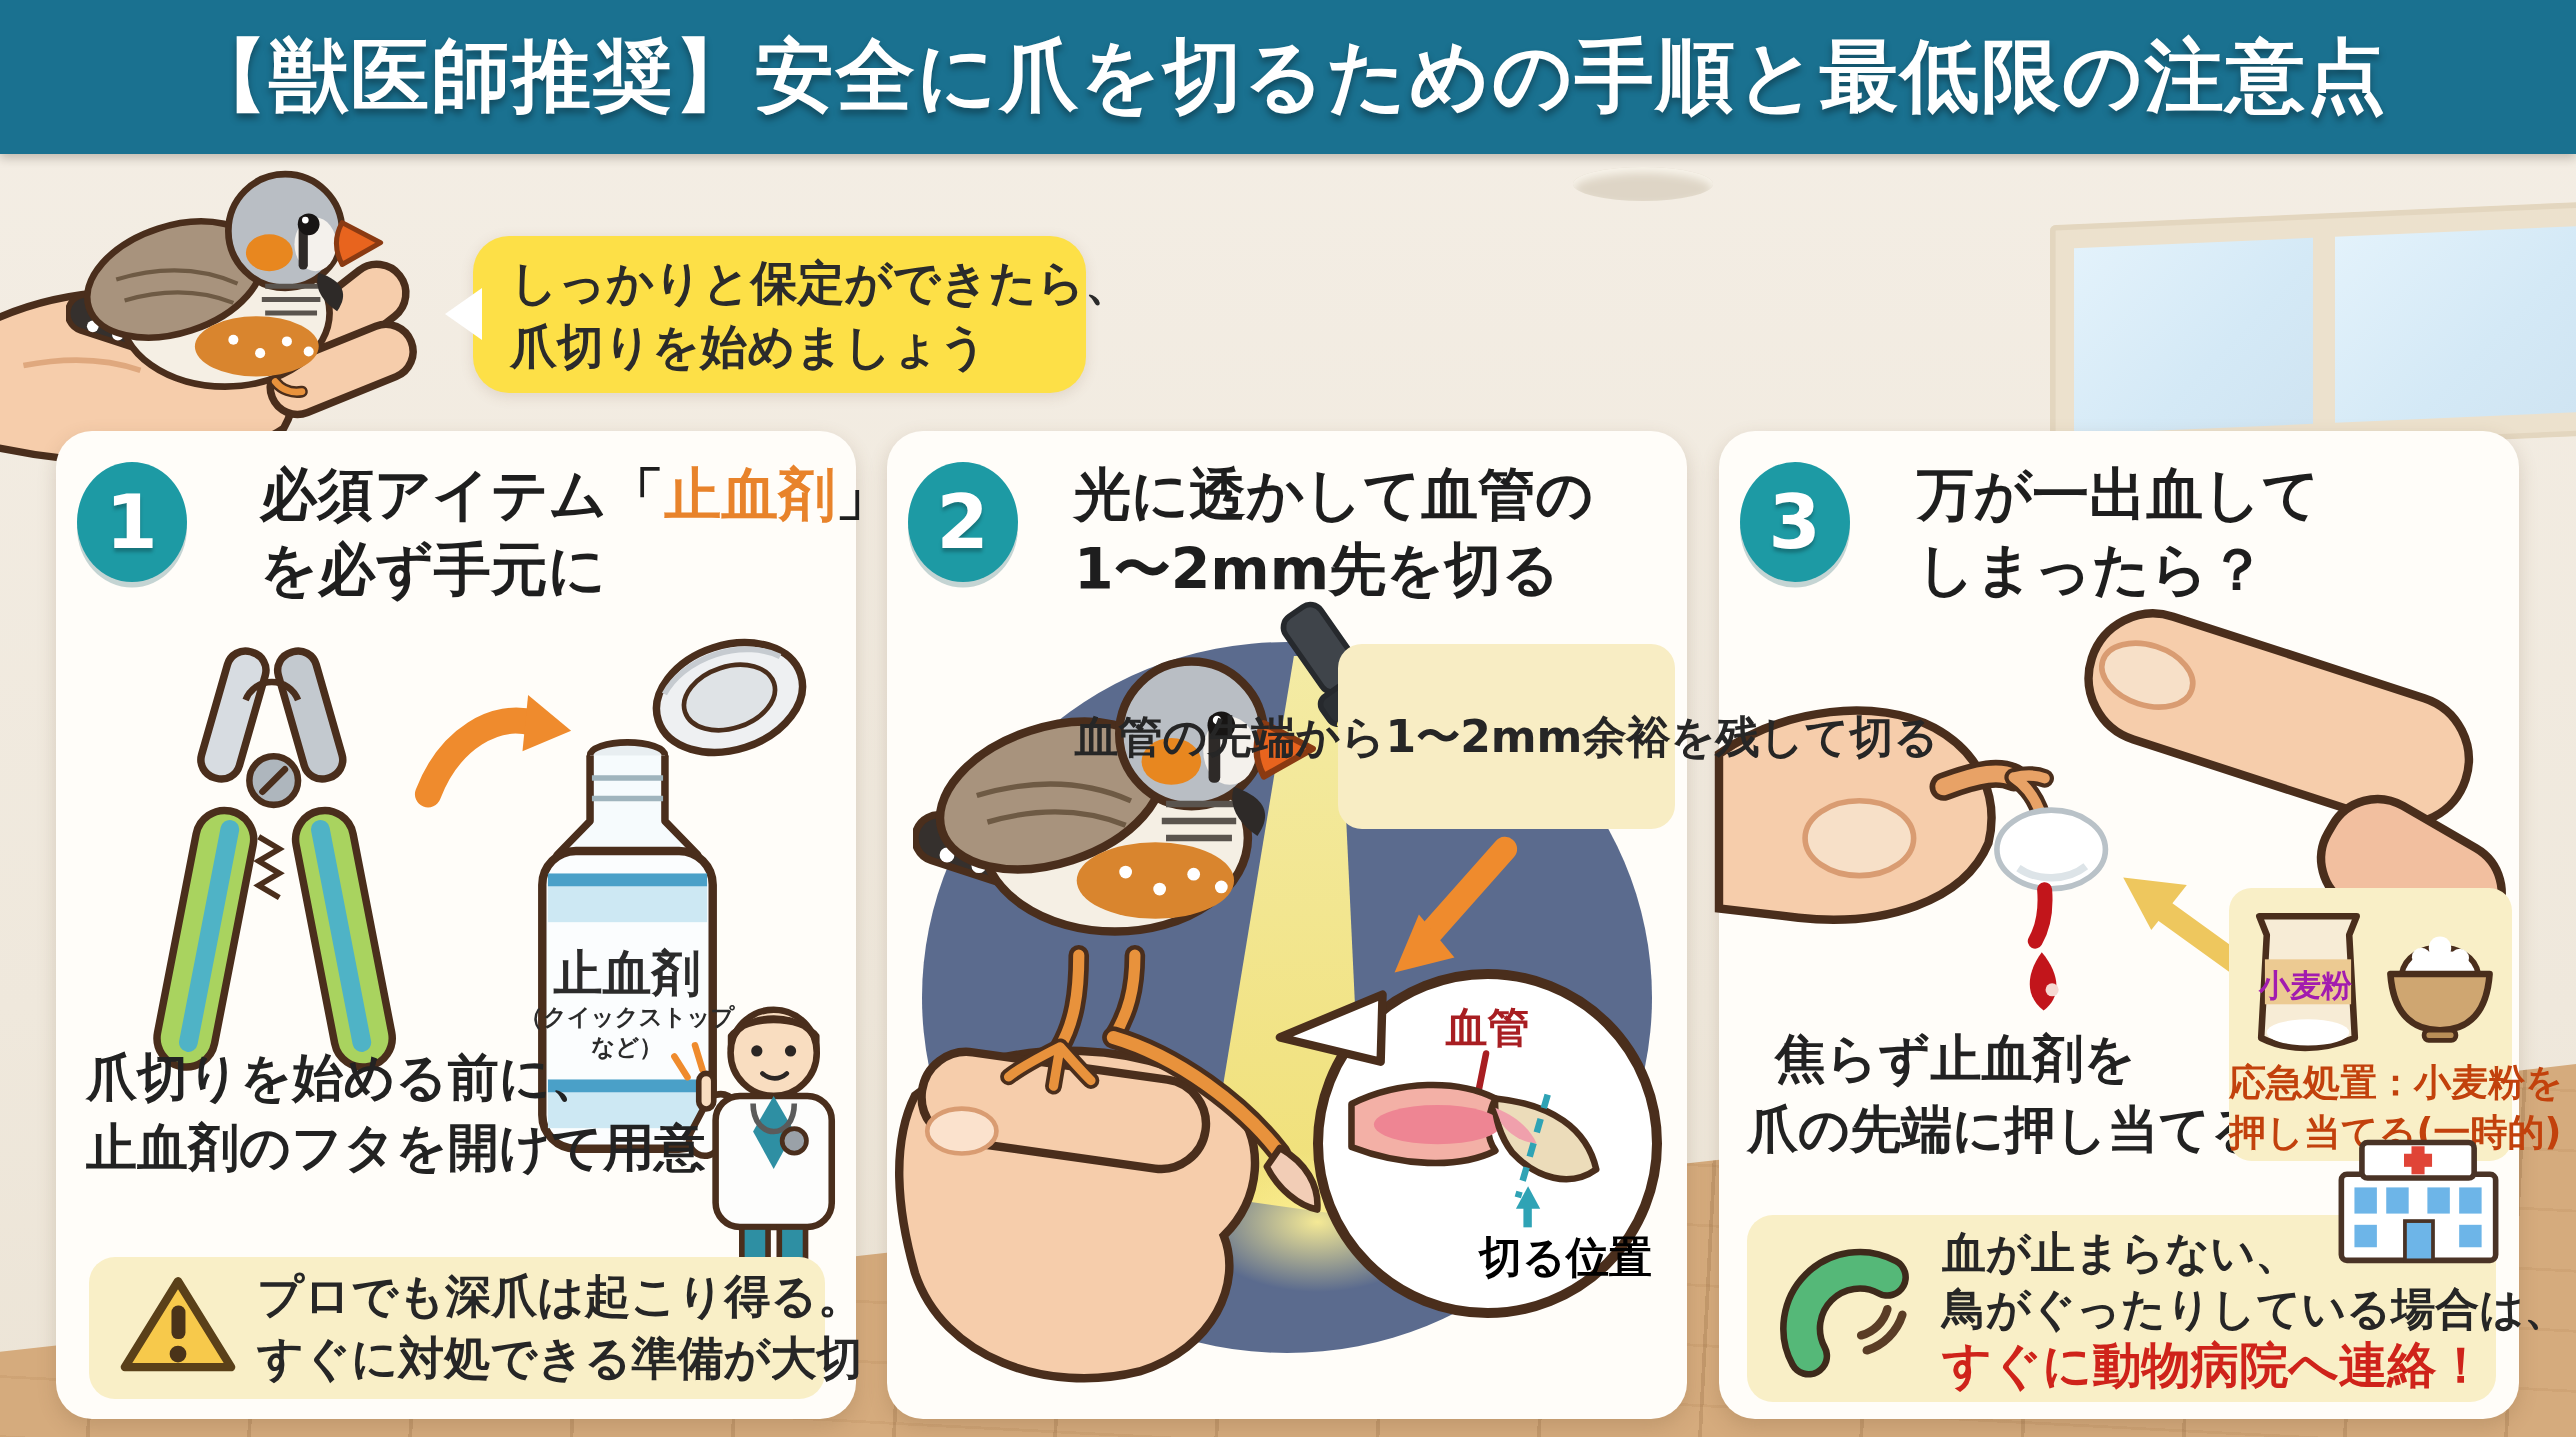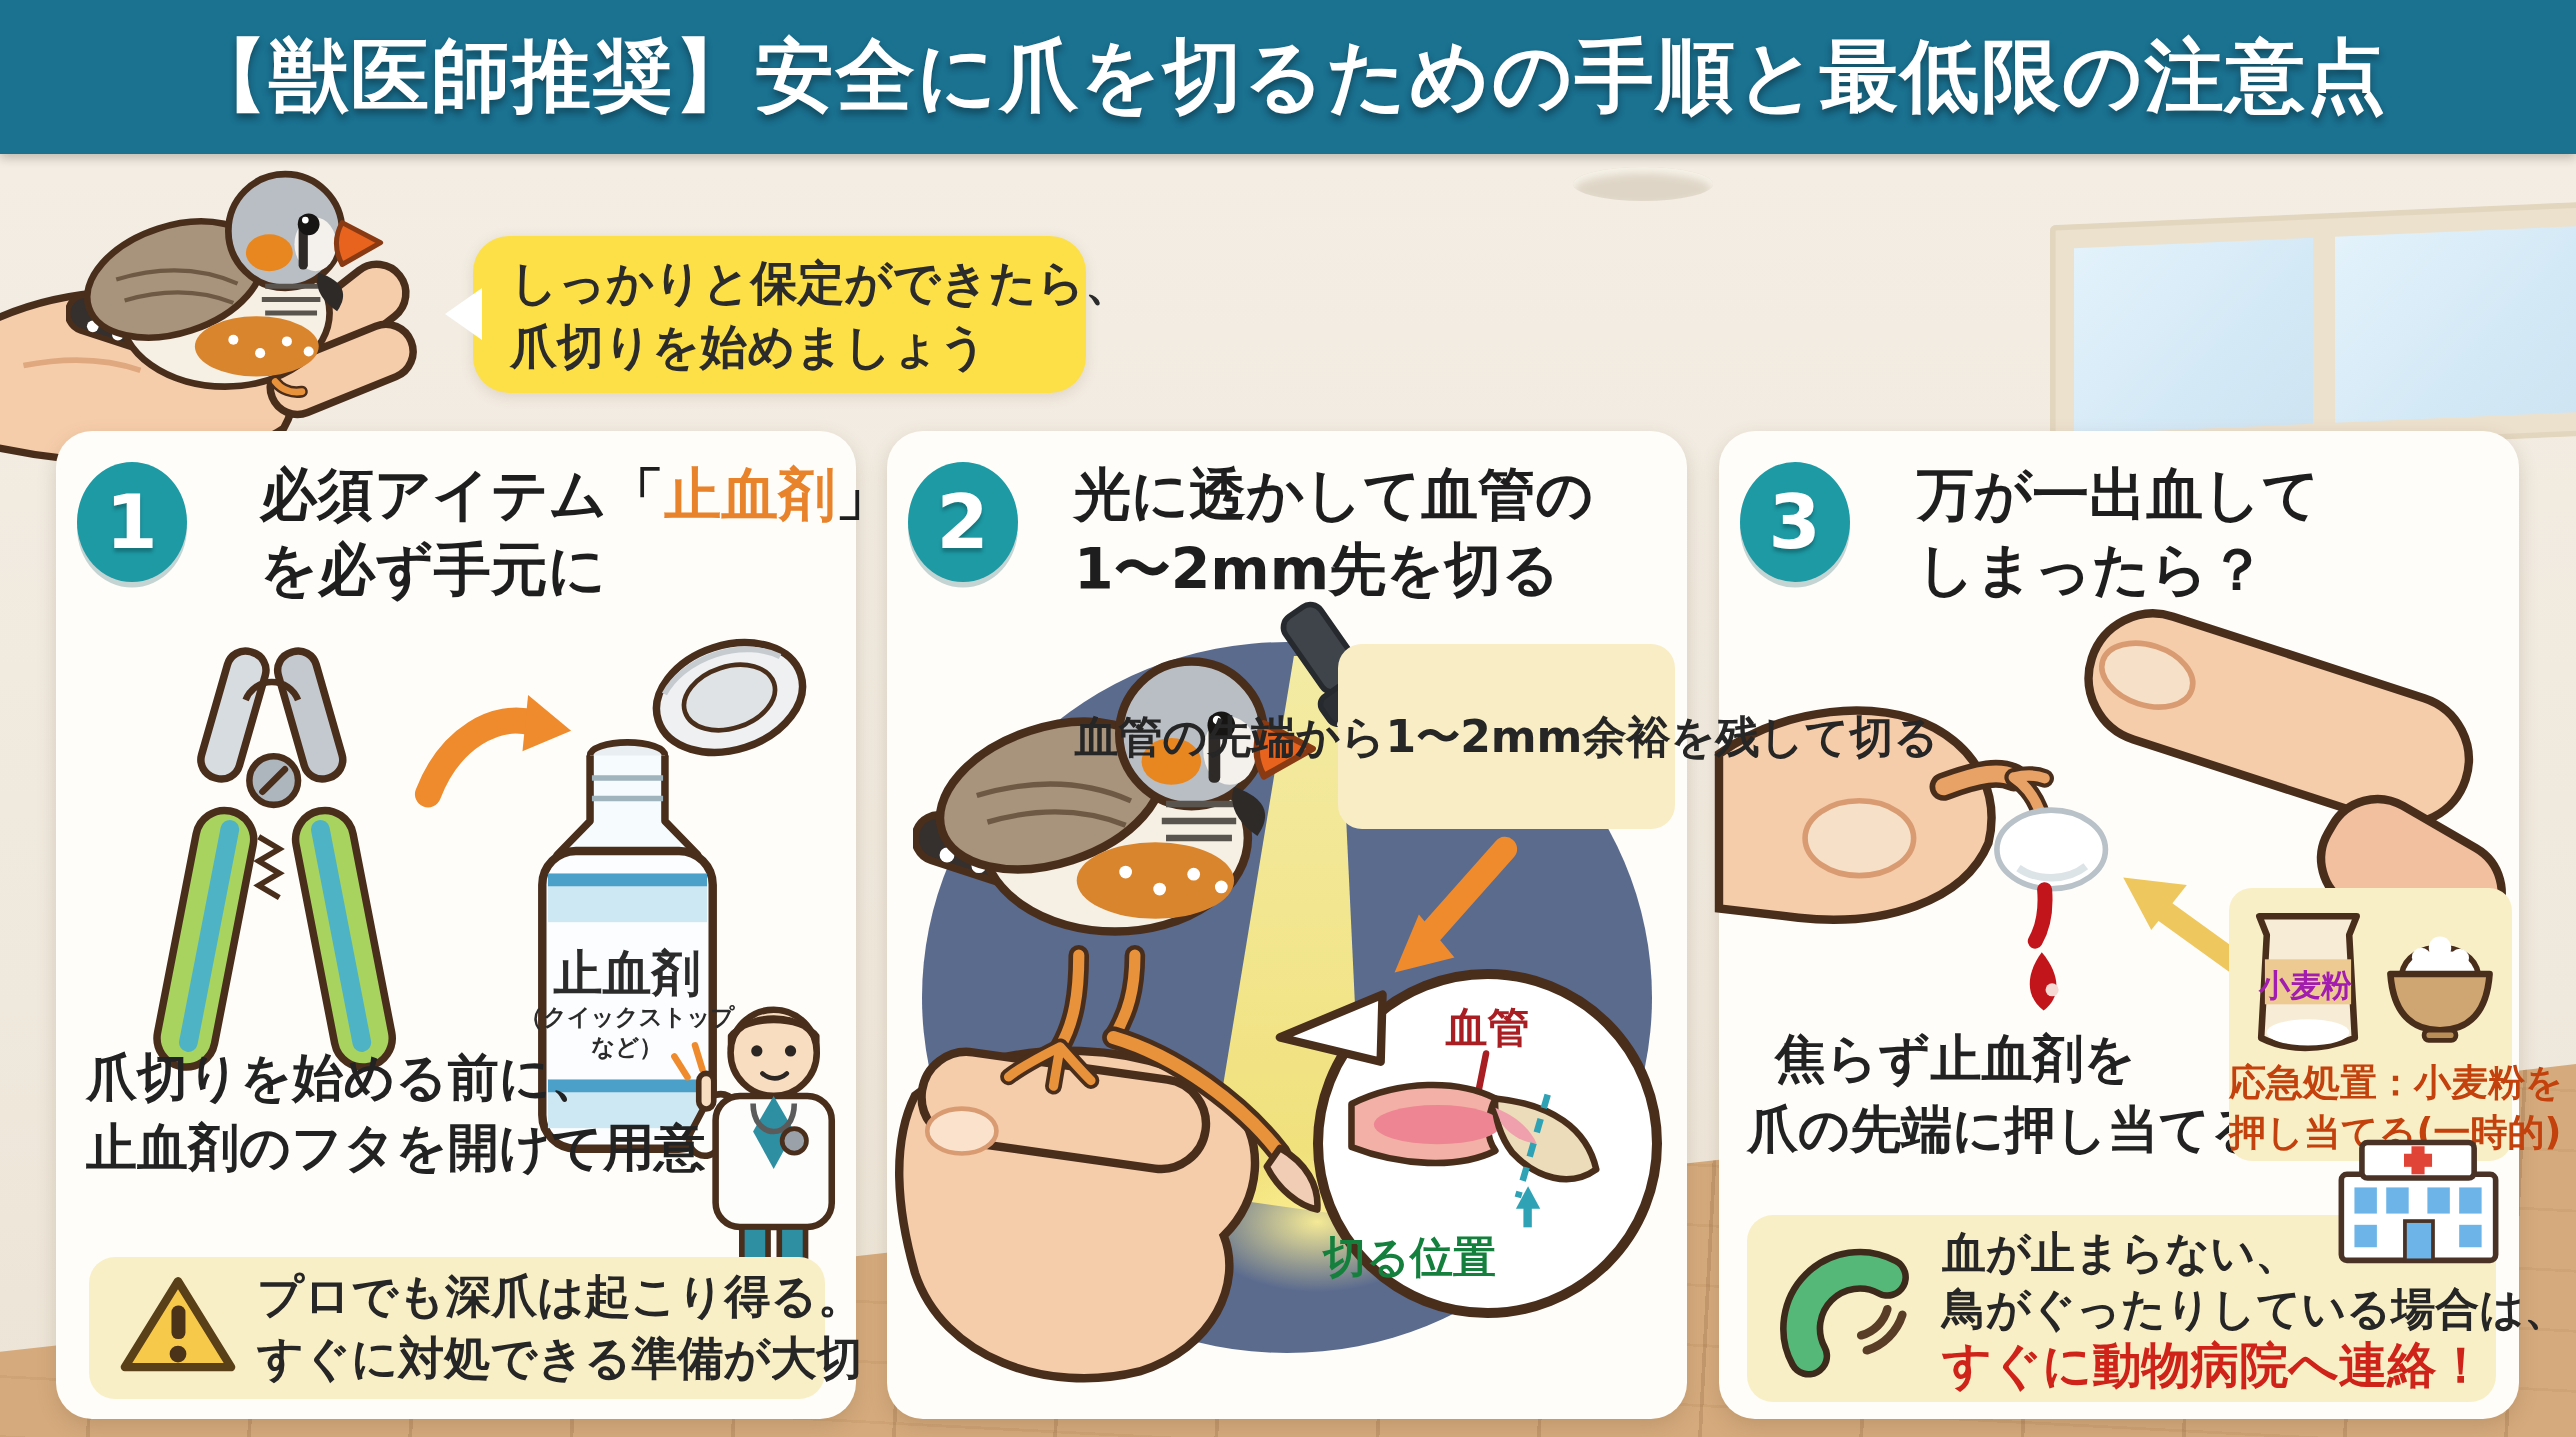--- a/index.html
+++ b/index.html
@@ -46,21 +46,21 @@
   .callout div{font-size:44px;line-height:58px;font-weight:800;color:#262626;white-space:nowrap;}
   .slate-circle{position:absolute;left:35px;top:211px;width:730px;height:711px;border-radius:50%;background:#5b6b8e;}
   .beam{position:absolute;left:309px;top:225px;width:178px;height:562px;z-index:2;
         background:linear-gradient(180deg,rgba(252,242,166,.95),rgba(248,230,118,.95));
         clip-path:polygon(55% 0,80% 0,95% 100%,5% 96%);}
   .glow{position:absolute;left:309px;top:721px;width:243px;height:140px;border-radius:50%;z-index:2;
         background:radial-gradient(closest-side,rgba(253,240,150,.95),rgba(253,240,150,0));}
   .inset{position:absolute;left:426px;top:538px;width:329px;height:329px;border-radius:50%;background:#fff;
         border:10.3px solid #4a2e1c;z-index:5;}
   .inset-label-vessel{position:absolute;left:0;right:0;top:20.6px;text-align:center;font-size:42px;font-weight:900;color:#a81e22;}
-  .inset-label-cut{position:absolute;left:0;right:0;bottom:20.6px;text-align:left;font-size:43px;font-weight:900;color:#15803d;}
+  .inset-label-cut{position:absolute;left:0;right:0;bottom:20.6px;text-align:right;font-size:43px;font-weight:900;color:#000000;}
   .flourbox{position:absolute;left:510px;top:457px;width:283px;height:273px;background:#f9efc7;border-radius:22.5px;z-index:4;}
   .flour-text{position:absolute;left:0;right:0;text-align:center;font-size:37px;line-height:50px;font-weight:800;color:#c2410c;white-space:nowrap;}
   .bottle-label{position:absolute;z-index:3;text-align:center;}
   .bottle-label .big{font-size:49px;font-weight:900;color:#2b2b2b;line-height:56px;}
   .bottle-label .small{font-size:23.4px;font-weight:700;color:#2b2b2b;line-height:30px;}
   .bag-label{position:absolute;font-size:31px;font-weight:800;color:#a21caf;z-index:5;}
   .w3-line{font-size:44px;line-height:59px;font-weight:800;color:#262626;white-space:nowrap;}
   .w3-red{font-size:49px;line-height:66px;font-weight:900;color:#cf231a;white-space:nowrap;}
   svg{position:absolute;overflow:visible;}
 </style>

